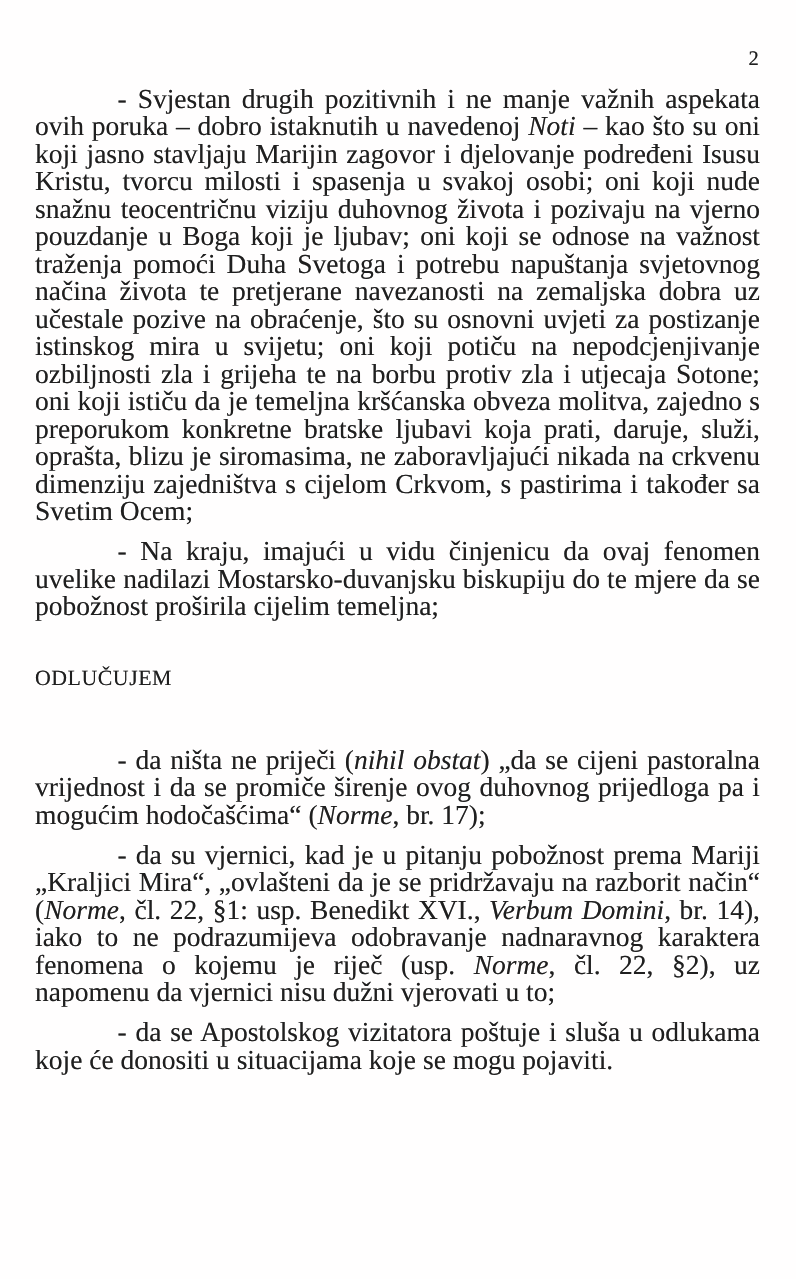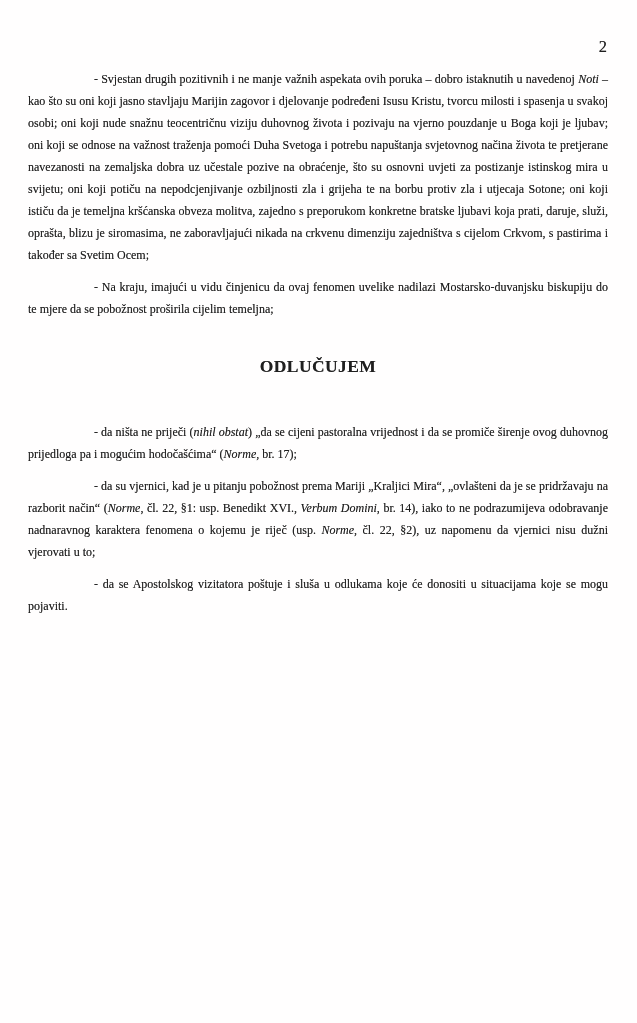--- a/index.html
+++ b/index.html
@@ -22,31 +22,30 @@
     text-align: right;
     padding: 38px 30px 0 0;
     font-size: 16.5px;
     line-height: 18px;
   }
   .content {
     padding: 2px 29px 0 28px;
   }
   .content p.paragraph {
     margin: 10px 0;
-    font-size: 12px;
+    font-size: 22px;
     line-height: 22px;
     text-align: justify;
     text-indent: 66px;
   }
   .content h2.heading {
     margin: 35px 0 44px 0;
     font-size: 17.5px;
     line-height: 22px;
-    font-weight: bold;
-    text-align: center;
+    font-weight: normal;
     letter-spacing: 0.4px;
   }
   .content .spacer-before {
     margin-top: 37px;
   }
   em { font-style: italic; }
 </style>
 </head>
 <body>
 

